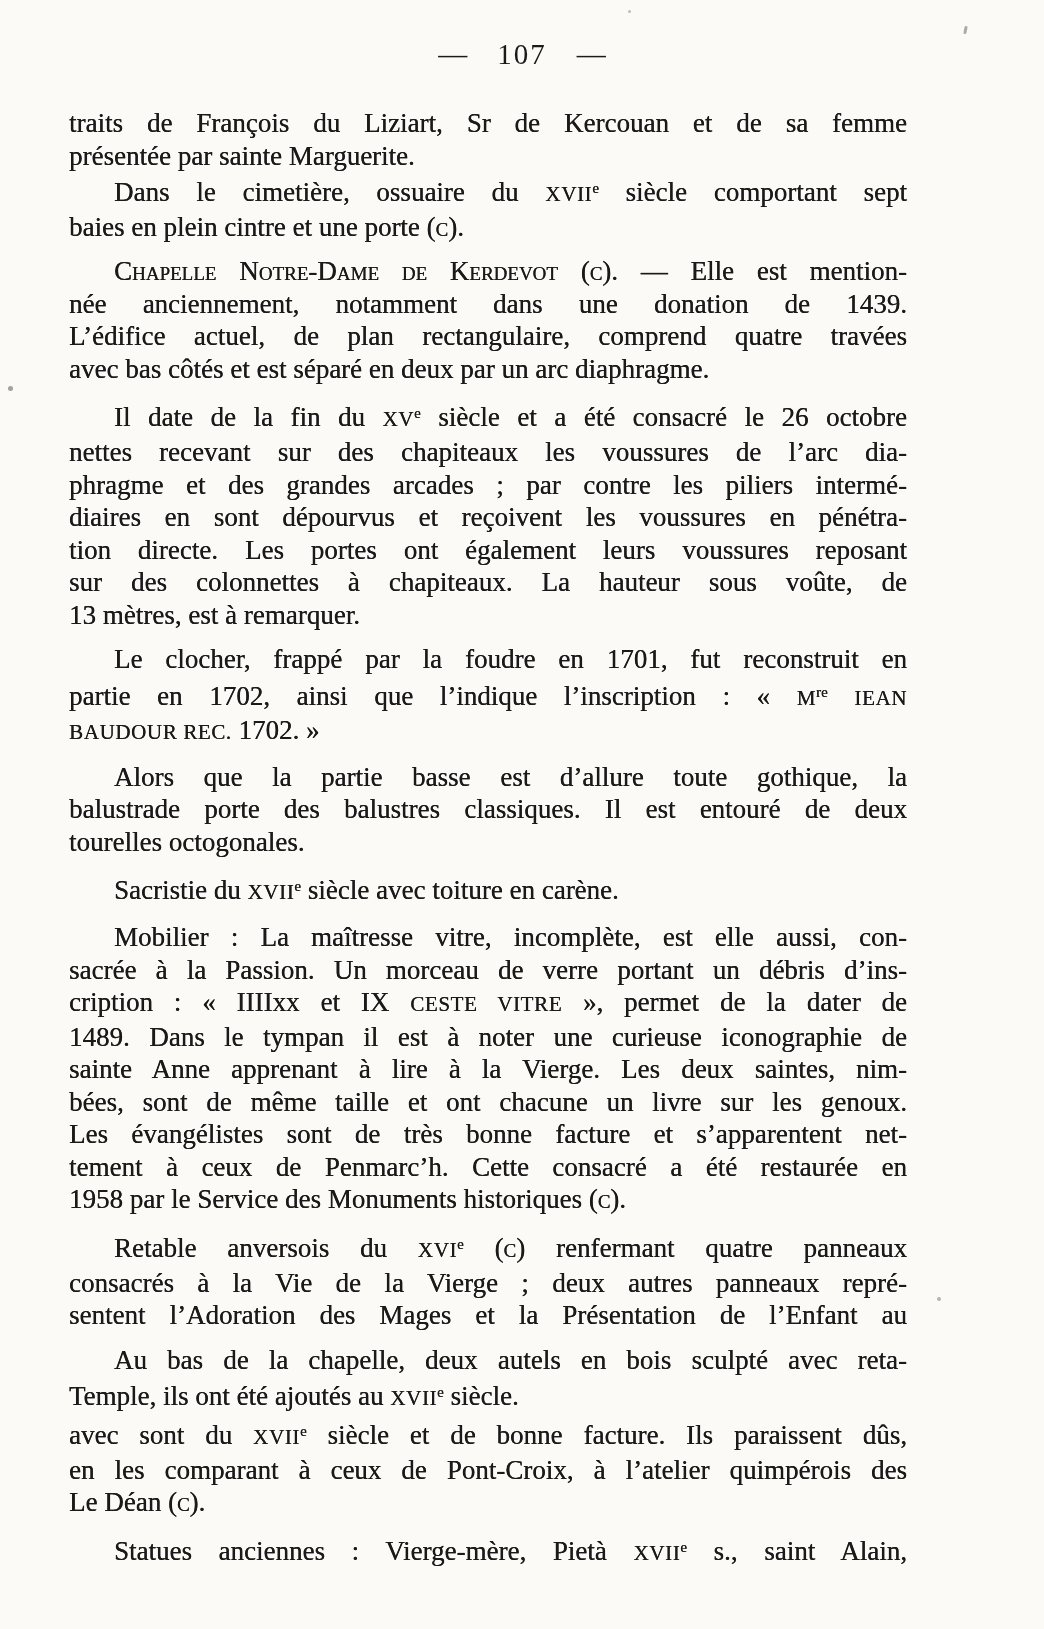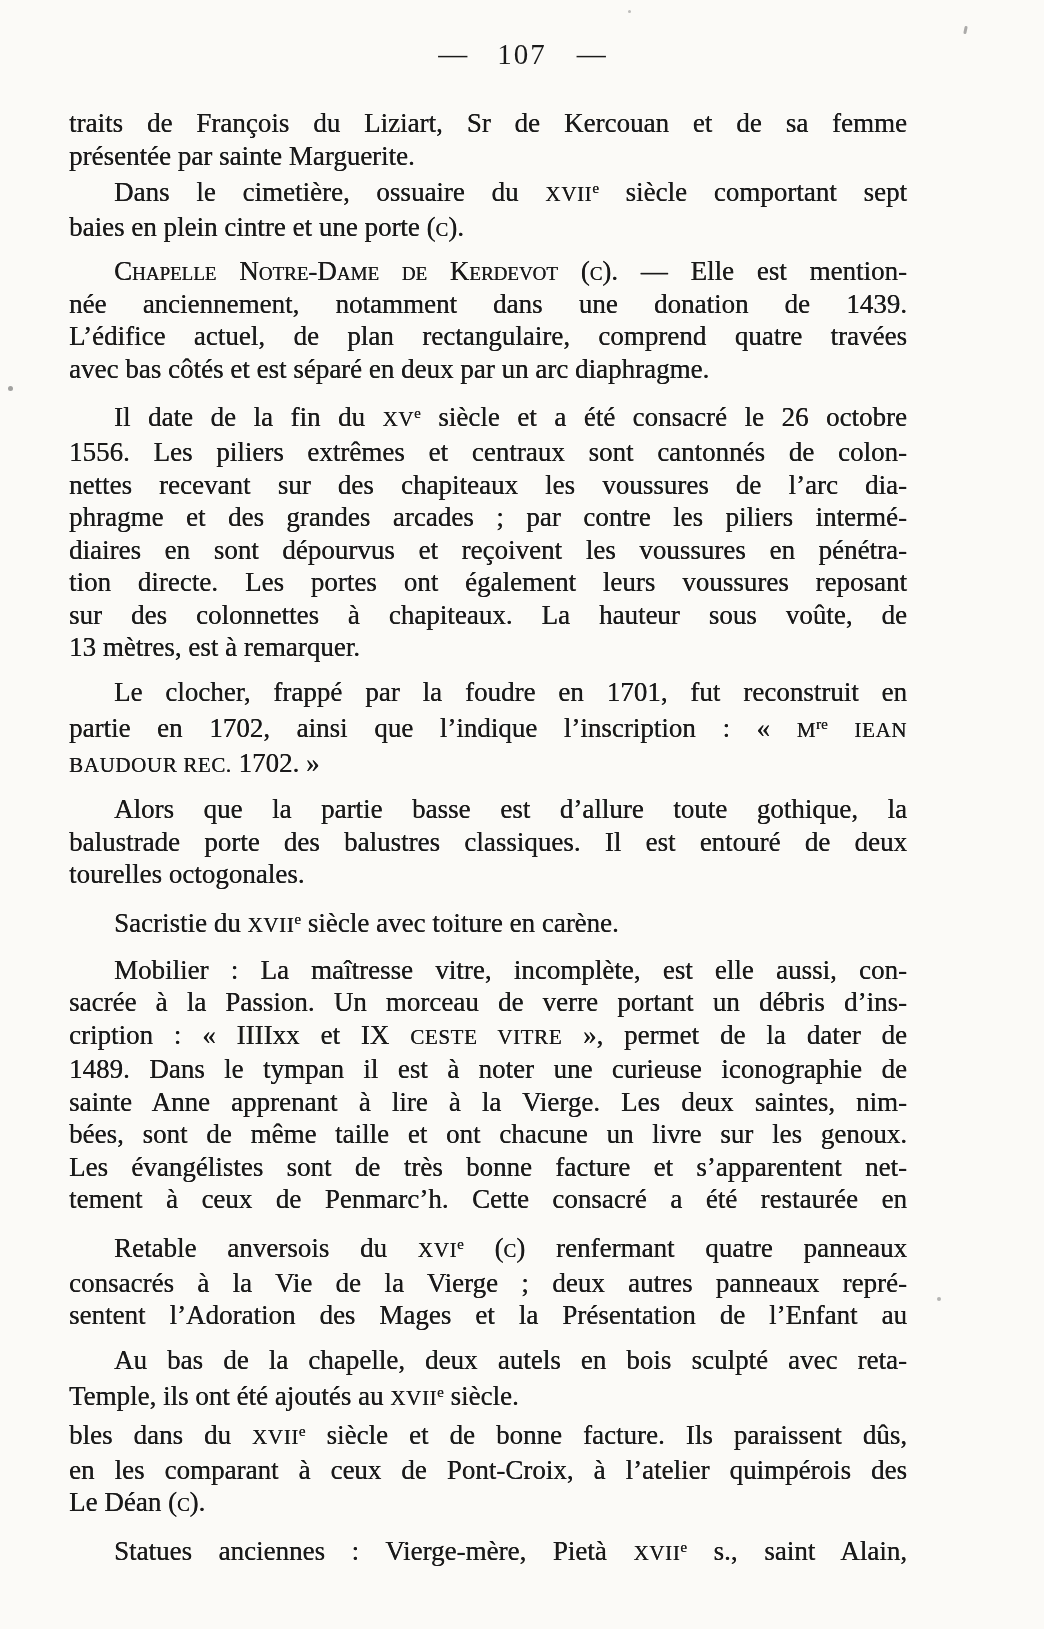--- a/index.html
+++ b/index.html
@@ -55,21 +55,20 @@
   <section class="text-block" id="text-block">
       <div class="line"><span class="seg s-n">traits de François du Liziart, Sr de Kercouan et de sa femme</span></div>
       <div class="line last"><span class="seg s-n">présentée par sainte Marguerite.</span></div>
       <div class="line indent"><span class="seg s-n">Dans le cimetière, ossuaire du </span><span class="seg s-caps">XVII</span><span class="seg s-sup">e</span><span class="seg s-n"> siècle comportant sept</span></div>
       <div class="line last"><span class="seg s-n">baies en plein cintre et une porte </span><span class="seg s-sc">(c).</span></div>
       <div class="line indent para"><span class="seg s-sc">Chapelle Notre-Dame de Kerdevot (c).</span><span class="seg s-n"> — Elle est mention-</span></div>
       <div class="line"><span class="seg s-n">née anciennement, notamment dans une donation de 1439.</span></div>
       <div class="line"><span class="seg s-n">L’édifice actuel, de plan rectangulaire, comprend quatre travées</span></div>
       <div class="line last"><span class="seg s-n">avec bas côtés et est séparé en deux par un arc diaphragme.</span></div>
       <div class="line indent para"><span class="seg s-n">Il date de la fin du </span><span class="seg s-caps">XV</span><span class="seg s-sup">e</span><span class="seg s-n"> siècle et a été consacré le 26 octobre</span></div>
-      <div class="line"><span class="seg s-n">1556. Les piliers extrêmes et centraux sont cantonnés de colon-</span></div>
       <div class="line"><span class="seg s-n">nettes recevant sur des chapiteaux les voussures de l’arc dia-</span></div>
       <div class="line"><span class="seg s-n">phragme et des grandes arcades ; par contre les piliers intermé-</span></div>
       <div class="line"><span class="seg s-n">diaires en sont dépourvus et reçoivent les voussures en pénétra-</span></div>
       <div class="line"><span class="seg s-n">tion directe. Les portes ont également leurs voussures reposant</span></div>
       <div class="line"><span class="seg s-n">sur des colonnettes à chapiteaux. La hauteur sous voûte, de</span></div>
       <div class="line last"><span class="seg s-n">13 mètres, est à remarquer.</span></div>
       <div class="line indent para"><span class="seg s-n">Le clocher, frappé par la foudre en 1701, fut reconstruit en</span></div>
       <div class="line"><span class="seg s-n">partie en 1702, ainsi que l’indique l’inscription : « </span><span class="seg s-caps">M</span><span class="seg s-sup">re</span><span class="seg s-n"> </span><span class="seg s-caps">IEAN</span></div>
       <div class="line last"><span class="seg s-caps">BAUDOUR REC.</span><span class="seg s-n"> 1702. »</span></div>
       <div class="line indent para"><span class="seg s-n">Alors que la partie basse est d’allure toute gothique, la</span></div>
@@ -77,26 +76,27 @@
       <div class="line last"><span class="seg s-n">tourelles octogonales.</span></div>
       <div class="line indent last para"><span class="seg s-n">Sacristie du </span><span class="seg s-caps">XVII</span><span class="seg s-sup">e</span><span class="seg s-n"> siècle avec toiture en carène.</span></div>
       <div class="line indent para"><span class="seg s-i">Mobilier</span><span class="seg s-n"> : La maîtresse vitre, incomplète, est elle aussi, con-</span></div>
       <div class="line"><span class="seg s-n">sacrée à la Passion. Un morceau de verre portant un débris d’ins-</span></div>
       <div class="line"><span class="seg s-n">cription : « IIIIxx et IX </span><span class="seg s-caps">CESTE VITRE</span><span class="seg s-n"> », permet de la dater de</span></div>
       <div class="line"><span class="seg s-n">1489. Dans le tympan il est à noter une curieuse iconographie de</span></div>
       <div class="line"><span class="seg s-n">sainte Anne apprenant à lire à la Vierge. Les deux saintes, nim-</span></div>
       <div class="line"><span class="seg s-n">bées, sont de même taille et ont chacune un livre sur les genoux.</span></div>
       <div class="line"><span class="seg s-n">Les évangélistes sont de très bonne facture et s’apparentent net-</span></div>
       <div class="line"><span class="seg s-n">tement à ceux de Penmarc’h. Cette consacré a été restaurée en</span></div>
+      <div class="line last"><span class="seg s-n">1958 par le Service des Monuments historiques </span><span class="seg s-sc">(c).</span></div>
       <div class="line indent para"><span class="seg s-n">Retable anversois du </span><span class="seg s-caps">XVI</span><span class="seg s-sup">e</span><span class="seg s-n"> </span><span class="seg s-sc">(c)</span><span class="seg s-n"> renfermant quatre panneaux</span></div>
       <div class="line"><span class="seg s-n">consacrés à la Vie de la Vierge ; deux autres panneaux repré-</span></div>
       <div class="line"><span class="seg s-n">sentent l’Adoration des Mages et la Présentation de l’Enfant au</span></div>
       <div class="line indent para"><span class="seg s-n">Au bas de la chapelle, deux autels en bois sculpté avec reta-</span></div>
       <div class="line last"><span class="seg s-n">Temple, ils ont été ajoutés au </span><span class="seg s-caps">XVII</span><span class="seg s-sup">e</span><span class="seg s-n"> siècle.</span></div>
-      <div class="line"><span class="seg s-n">bles dans du </span><span class="seg s-caps">XVII</span><span class="seg s-sup">e</span><span class="seg s-n"> siècle et de bonne facture. Ils paraissent dûs,</span></div>
+      <div class="line"><span class="seg s-n">avec sont du </span><span class="seg s-caps">XVII</span><span class="seg s-sup">e</span><span class="seg s-n"> siècle et de bonne facture. Ils paraissent dûs,</span></div>
       <div class="line"><span class="seg s-n">en les comparant à ceux de Pont-Croix, à l’atelier quimpérois des</span></div>
       <div class="line last"><span class="seg s-n">Le Déan </span><span class="seg s-sc">(c).</span></div>
       <div class="line indent para"><span class="seg s-n">Statues anciennes : Vierge-mère, Pietà </span><span class="seg s-caps">XVII</span><span class="seg s-sup">e</span><span class="seg s-n"> s., saint Alain,</span></div>
     </section>
 
   <span class="speck" style="left:8px;top:386px;width:5px;height:5px;opacity:.5;"></span>
   <span class="speck" style="left:964px;top:26px;width:3px;height:8px;opacity:.45;border-radius:2px;transform:rotate(12deg);"></span>
   <span class="speck" style="left:937px;top:1297px;width:4px;height:4px;opacity:.4;"></span>
   <span class="speck" style="left:628px;top:10px;width:3px;height:3px;opacity:.35;"></span>
 

